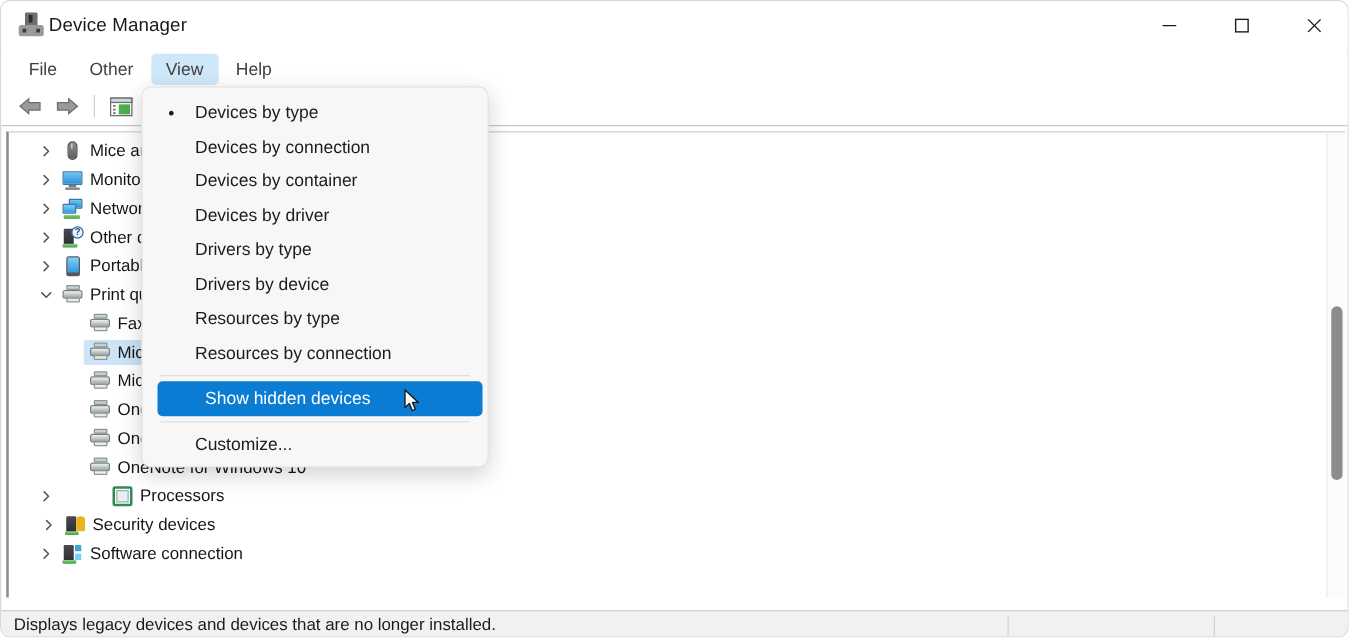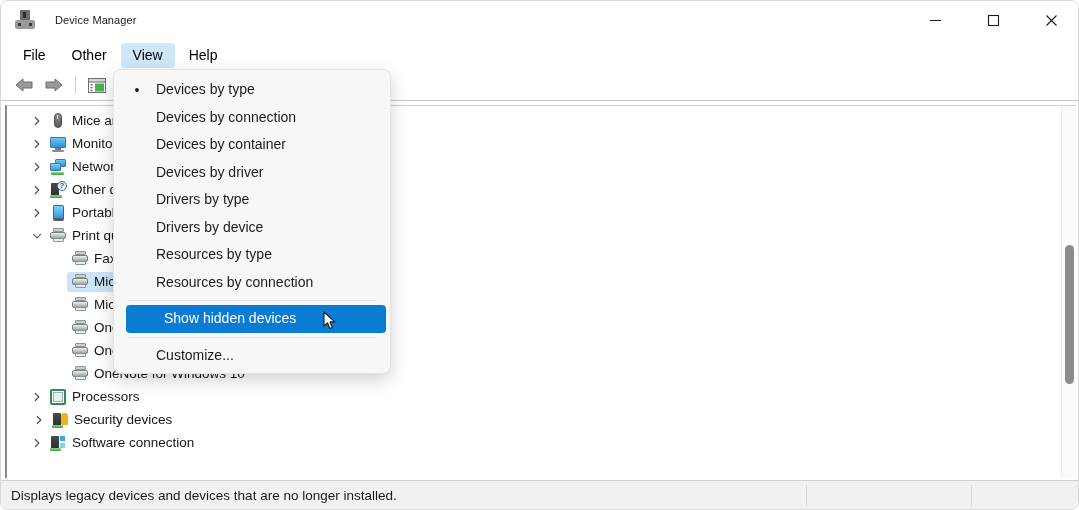--- a/index.html
+++ b/index.html
@@ -40,38 +40,38 @@
     position:absolute; left:0px; top:10px; width:20px; height:9px;
     background:#9a9a9a; border-radius:2px;
   }
   .title-icon .plug-hole {
     position:absolute; top:13px; width:3px; height:3px; background:#3a3a3a;
   }
   .title-icon .h1 { left:3px; }
   .title-icon .h2 { left:14px; }
 
   .title-text {
-    margin-left:20px; font-size:11px; color:#1b1b1b; letter-spacing:.1px;
+    margin-left:4px; font-size:15px; color:#1b1b1b; letter-spacing:.1px;
   }
   .win-controls {
     position:absolute; right:0; top:0; height:38px; display:flex;
   }
   .win-btn {
     width:58px; height:38px; display:flex; align-items:center; justify-content:center;
     background:transparent;
   }
   .win-btn svg { display:block; }
 
   
   .menubar {
     position:absolute; left:0; top:40px; width:1079px; height:29px;
     background:#ffffff; display:flex; align-items:center; padding-left:10px;
   }
   .menu-item {
-    font-size:14px; color:#000000;
+    font-size:14px; color:#404040;
     padding:4px 12px; border-radius:4px; margin-right:2px;
     line-height:17px;
   }
   .menu-item.active { background:#cfe8f9; }
 
   
   .toolbar {
     position:absolute; left:0; top:69px; width:1079px; height:30px;
     background:#ffffff; display:flex; align-items:center; padding-left:8px;
   }
@@ -238,21 +238,21 @@
   .mrow.highlight { background:#0a7cd4; color:#ffffff;margin-left:12px; }
   .mrow.highlight .mlabel { color:#ffffff; }
   .msep { height:1px; background:#e0e0e0; margin:4px 14px; }
 
   .cursor {
     position:absolute; left:322px; top:310px; width:14px; height:20px; z-index:60;
   }
 
   
   .statusbar {
-    position:absolute; left:0; bottom:0; width:1079px; height:29px;
+    position:absolute; left:0; bottom:0; width:1079px; height:21px;
     background:#f1f1f1; border-top:1px solid #cfcfcf;
     display:flex; align-items:center;
   }
   .status-text {
     padding-left:10px; font-size:13.5px; color:#1b1b1b; line-height:17px;
   }
   .status-div {
     position:absolute; top:4px; width:1px; height:21px; background:#d4d4d4;
   }
   .sd1 { left:805px; }
@@ -474,21 +474,21 @@
           <span class="chev empty"></span>
           <span class="row-inner">
             <span class="ico ic-printer">
               <span class="pr-top"></span>
               <span class="pr-body"></span>
               <span class="pr-tray"></span>
             </span>
             <span class="lbl">OneNote for Windows 10</span>
           </span>
         </div>
-        <div class="row" style="padding-left: 22px;">
+        <div class="row" style="padding-left: 22px; gap: 40px;">
           <span class="chev">
             <svg width="10" height="10" viewBox="0 0 10 10">
               <path d="M3.3,1.5 L6.8,5 L3.3,8.5" fill="none" stroke="#555" stroke-width="1.2" stroke-linecap="round" stroke-linejoin="round"></path>
             </svg>
           </span>
           <span class="row-inner">
             <span class="ico ic-cpu">
               <span class="c-out"></span>
               <span class="c-in"></span>
             </span>

